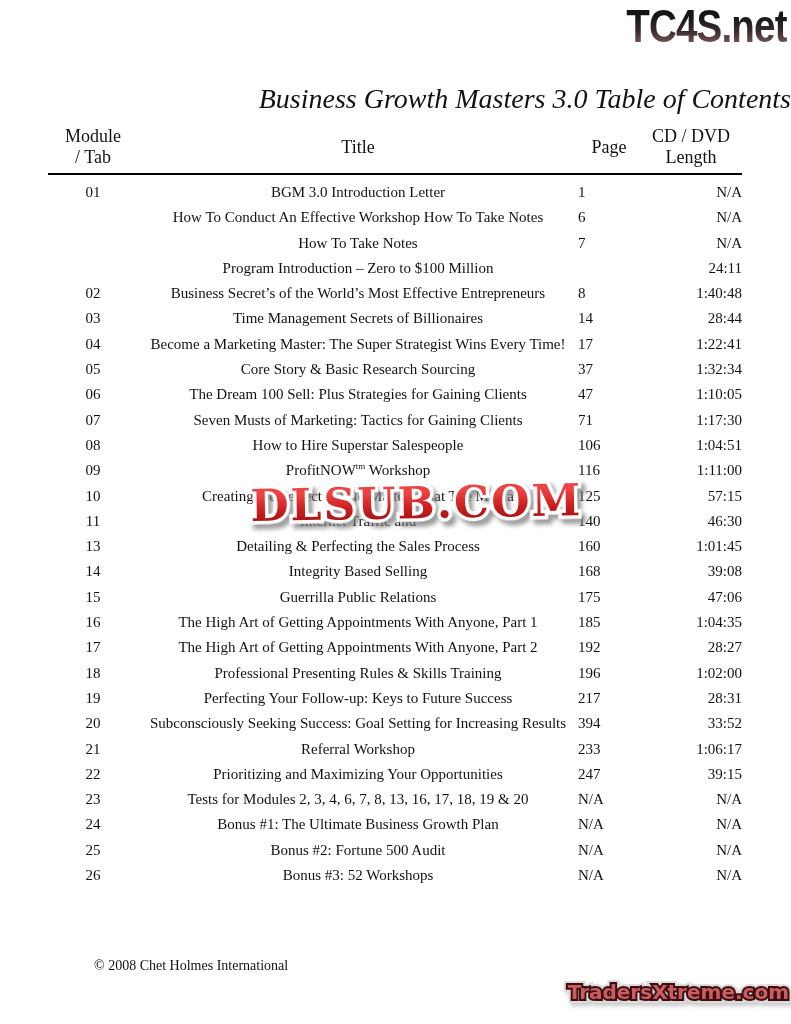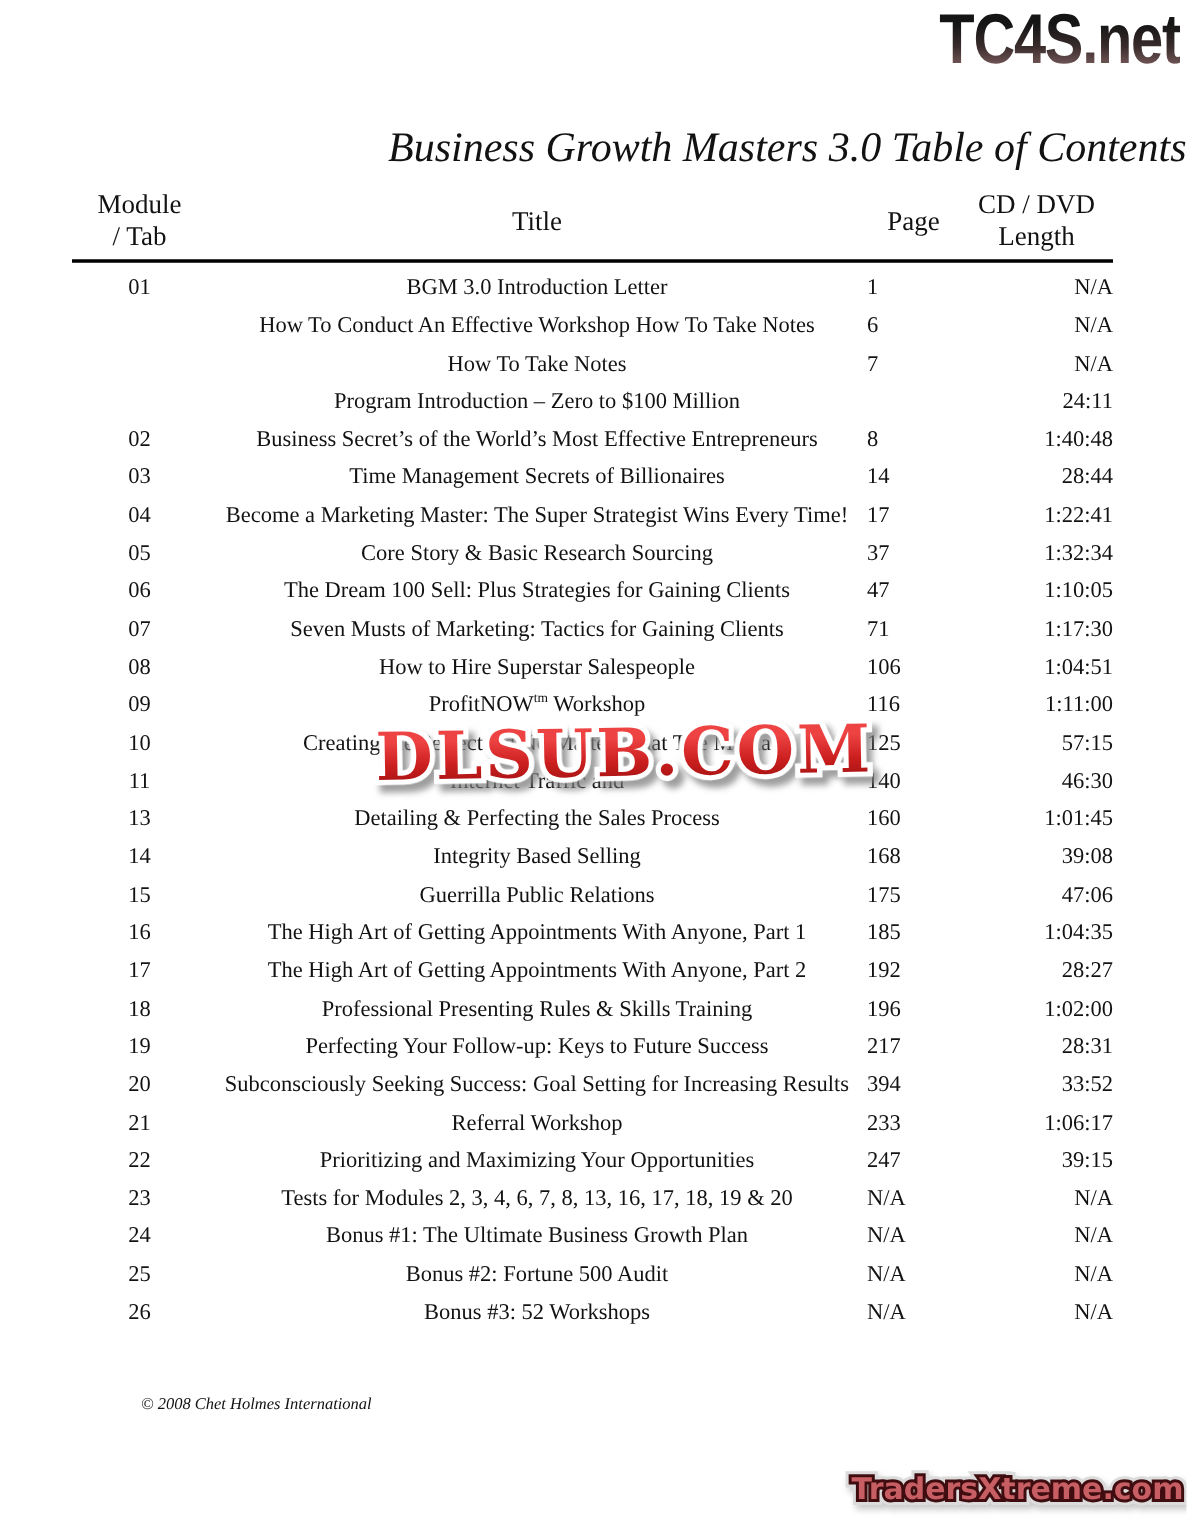--- a/index.html
+++ b/index.html
@@ -64,21 +64,21 @@
     -webkit-text-stroke:7px #ffffff;color:#ffffff;
     filter:drop-shadow(4px 5px 2px rgba(125,125,125,.75));
   }
   .wm-front{
     position:absolute;left:0;top:0;
     background:linear-gradient(180deg,#ee4343 25%,#cc1f1f 60%,#9c0f0f 100%);
     -webkit-background-clip:text;background-clip:text;color:transparent;
   }
 
   
-  .copyright{position:absolute;left:94px;top:930px;font-size:11px;font-style:italic;}
+  .copyright{position:absolute;left:94px;top:958px;font-size:14px;}
 
   .tx-logo{position:absolute;right:2px;top:980px;}
   .tx{
     font-family:"DejaVu Sans",sans-serif;font-weight:bold;
     font-size:20px;line-height:1.2;white-space:nowrap;
   }
   .tx-glow{
     position:relative;display:inline-block;
     -webkit-text-stroke:8px #dcdcdc;color:#dcdcdc;
     filter:drop-shadow(2px 3px 2px #c9c9c9);

